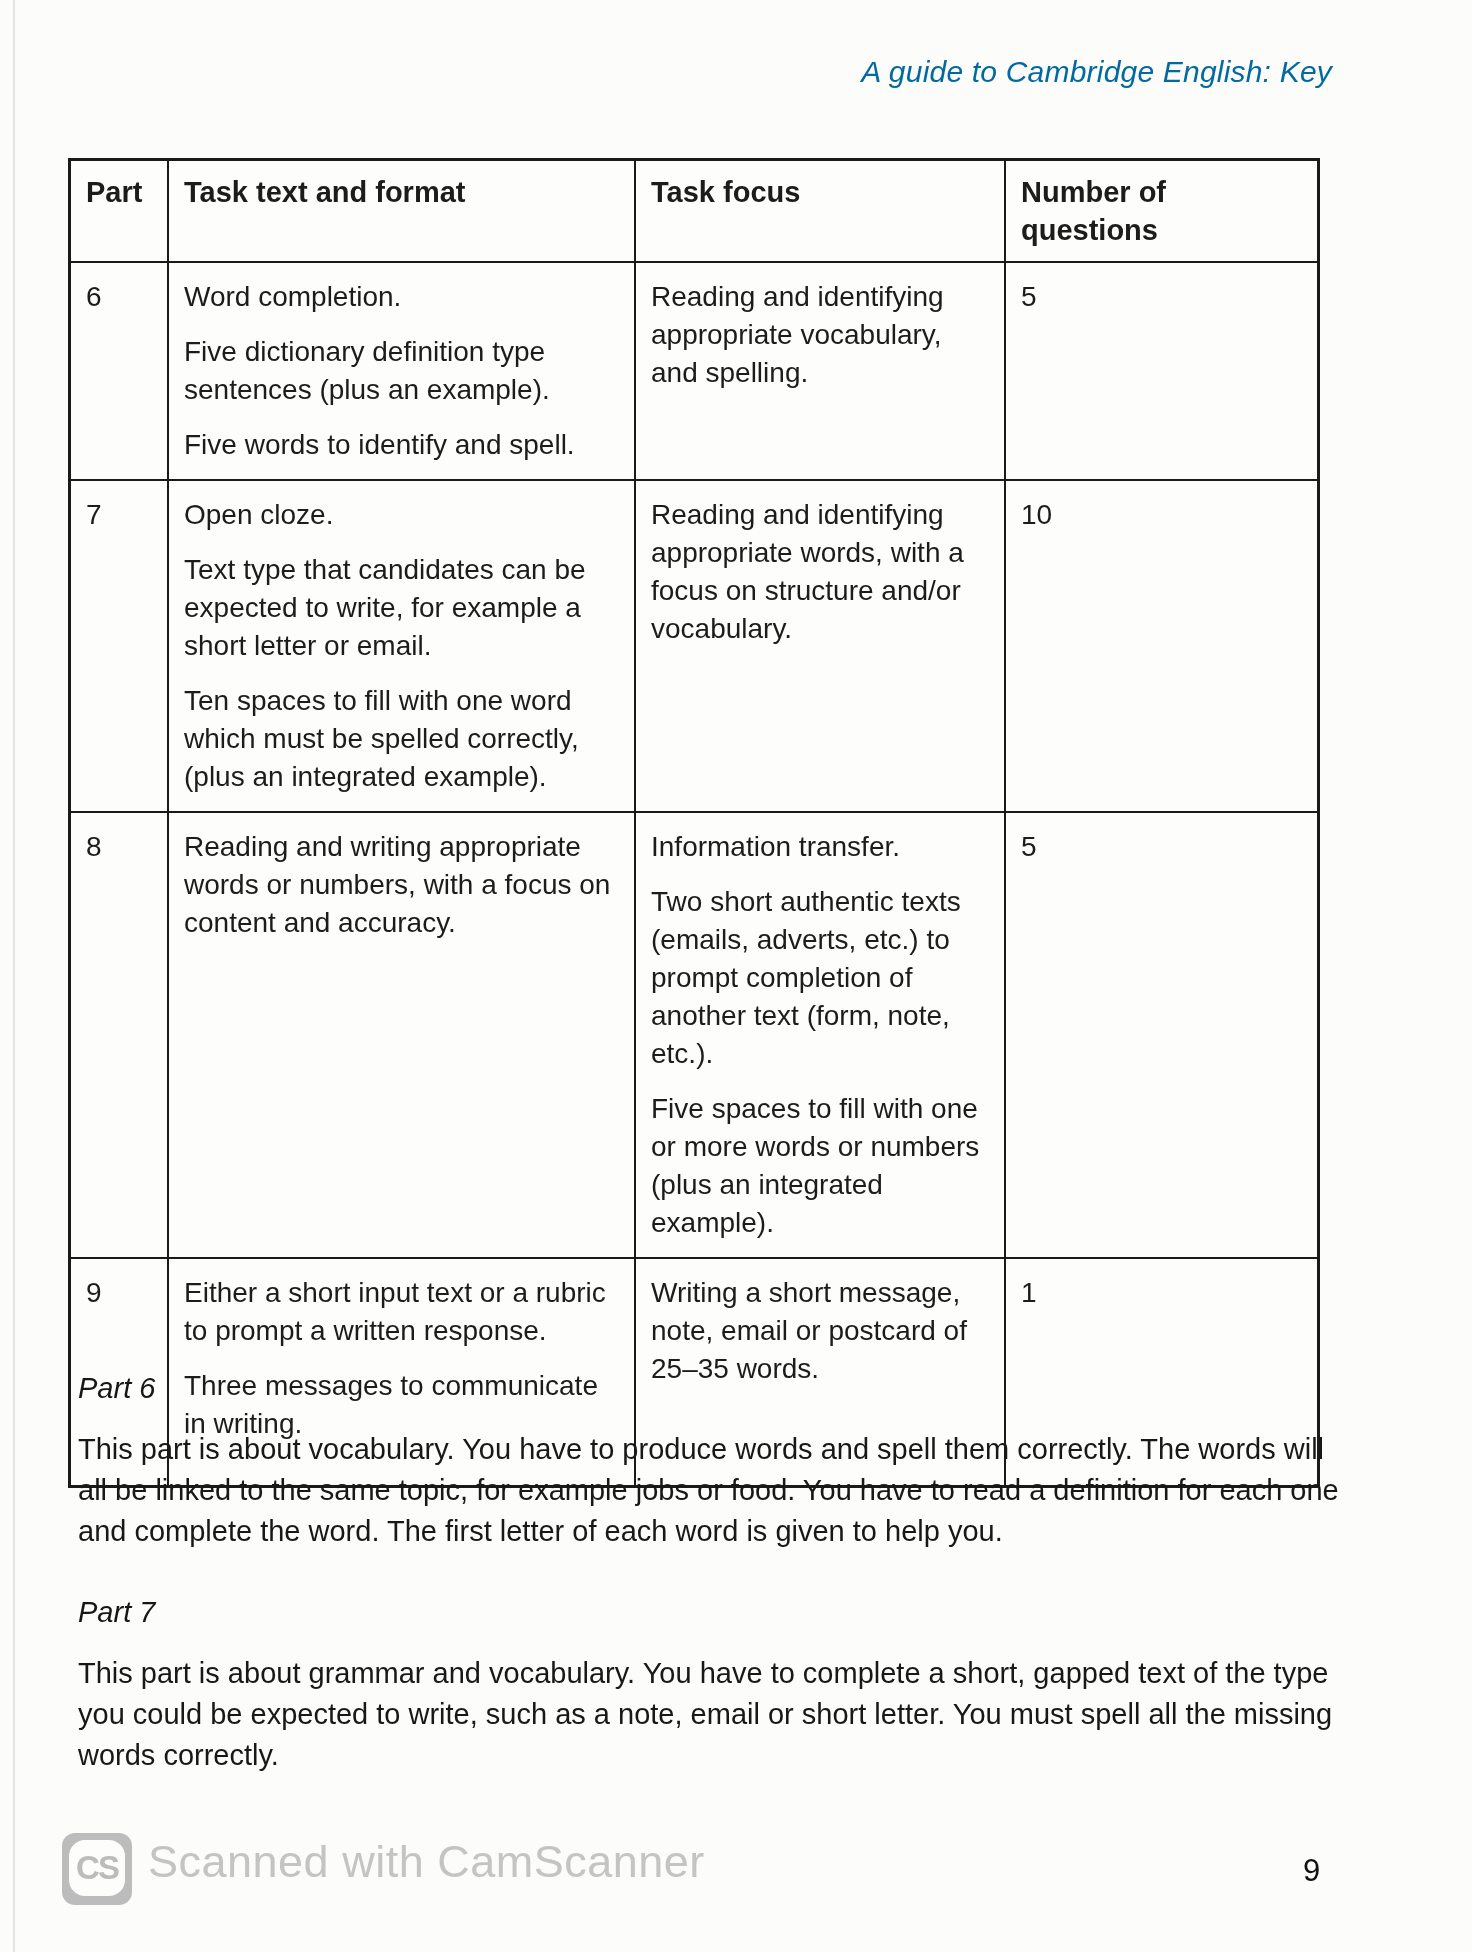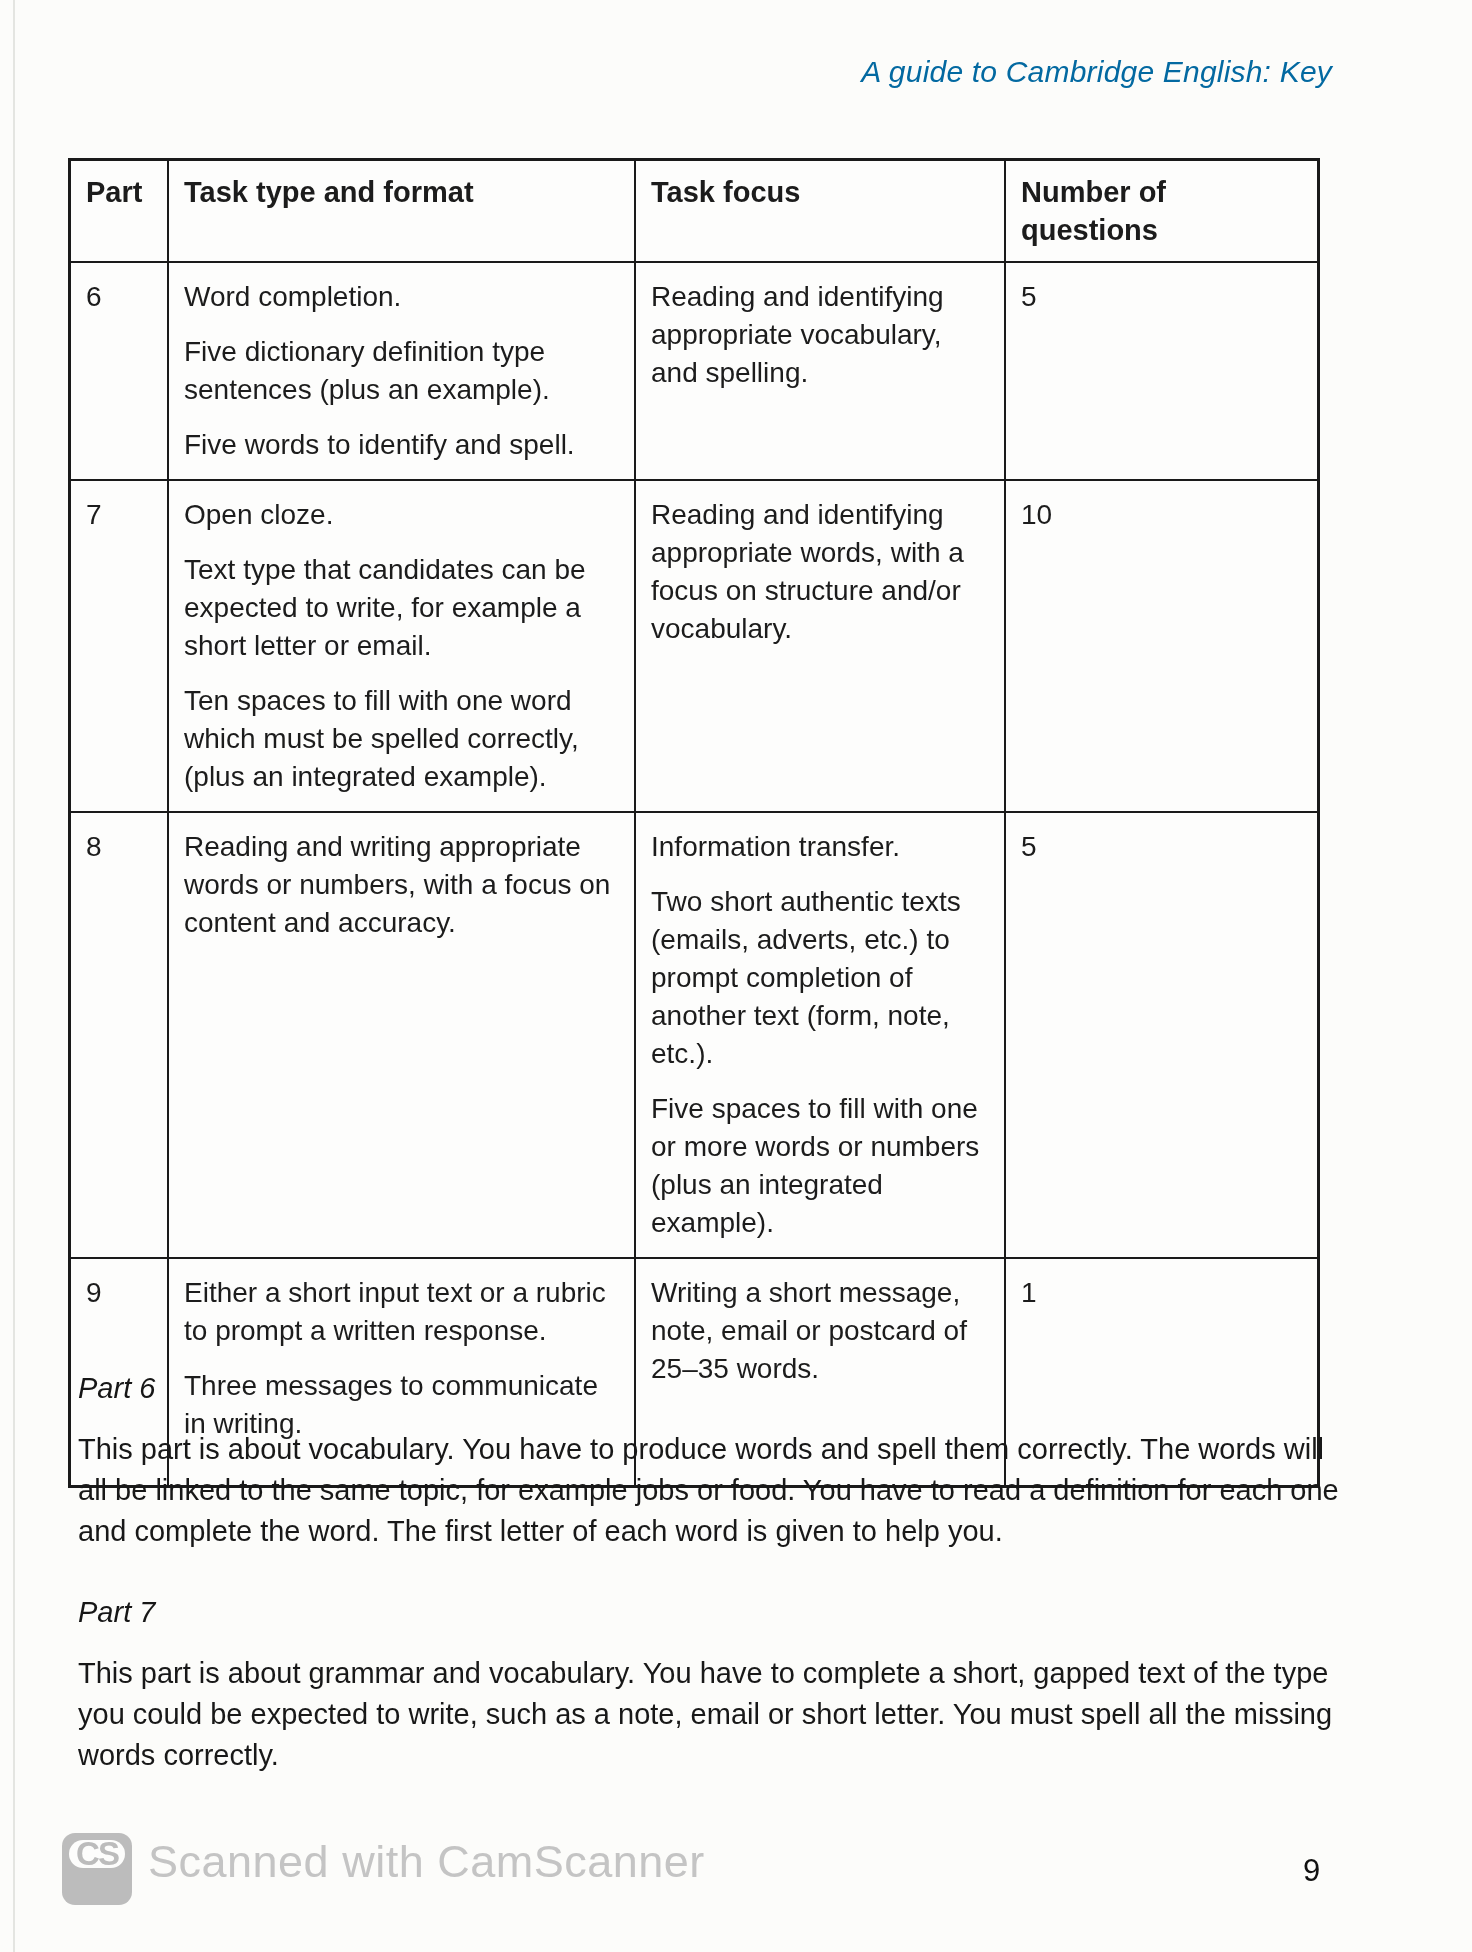--- a/index.html
+++ b/index.html
@@ -45,21 +45,21 @@
 
   
   .sections { position:absolute; left:78px; top:1372px; width:1272px; }
   .part-heading { font-size:29px; font-style:italic; font-weight:500;
     color:#161616; margin-bottom:24px; }
   .part-body { font-size:29px; line-height:41px; color:#181818; margin-bottom:44px; }
 
   
   .cs-logo { position:absolute; left:62px; top:1833px; width:70px; height:72px;
     background:#bcbcbc; border-radius:13px; }
-  .cs-logo .inner { position:absolute; left:7px; right:7px; top:7px; height:28px;
+  .cs-logo .inner { position:absolute; left:7px; right:7px; top:7px; height:56px;
     background:#fdfdfc; border-radius:16px;
     display:flex; align-items:center; justify-content:center; }
   .cs-logo .inner span { font-size:33px; font-weight:bold; color:#bcbcbc;
     letter-spacing:-2px; }
   .scan-credit { position:absolute; left:148px; top:1836px;
     font-size:45px; color:#c4c4c4; font-weight:400; letter-spacing:.5px; }
   .page-number { position:absolute; left:1303px; top:1853px;
     font-size:31px; color:#111; }
 </style>
 </head>
@@ -76,21 +76,21 @@
   <div class="ghost" style="left:885px;  top:902px; width:420px; height:14px;"></div>
   <div class="ghost" style="left:980px;  top:1152px; width:330px; height:12px;"></div>
   <div class="ghost" style="left:600px;  top:1300px; width:480px; height:14px;"></div>
   <div class="ghost" style="left:700px;  top:1362px; width:380px; height:12px;"></div>
 
   <div class="doc-title">A guide to Cambridge English: Key</div>
 
   <div class="task-table">
     <div class="tr head">
       <div class="td">Part</div>
-      <div class="td">Task type and format</div>
+      <div class="td">Task text and format</div>
       <div class="td">Task focus</div>
       <div class="td">Number of questions</div>
     </div>
 
     <div class="tr r6">
       <div class="td"><span>6</span></div>
       <div class="td">
         <p>Word completion.</p>
         <p>Five dictionary definition type sentences (plus an example).</p>
         <p>Five words to identify and spell.</p>

